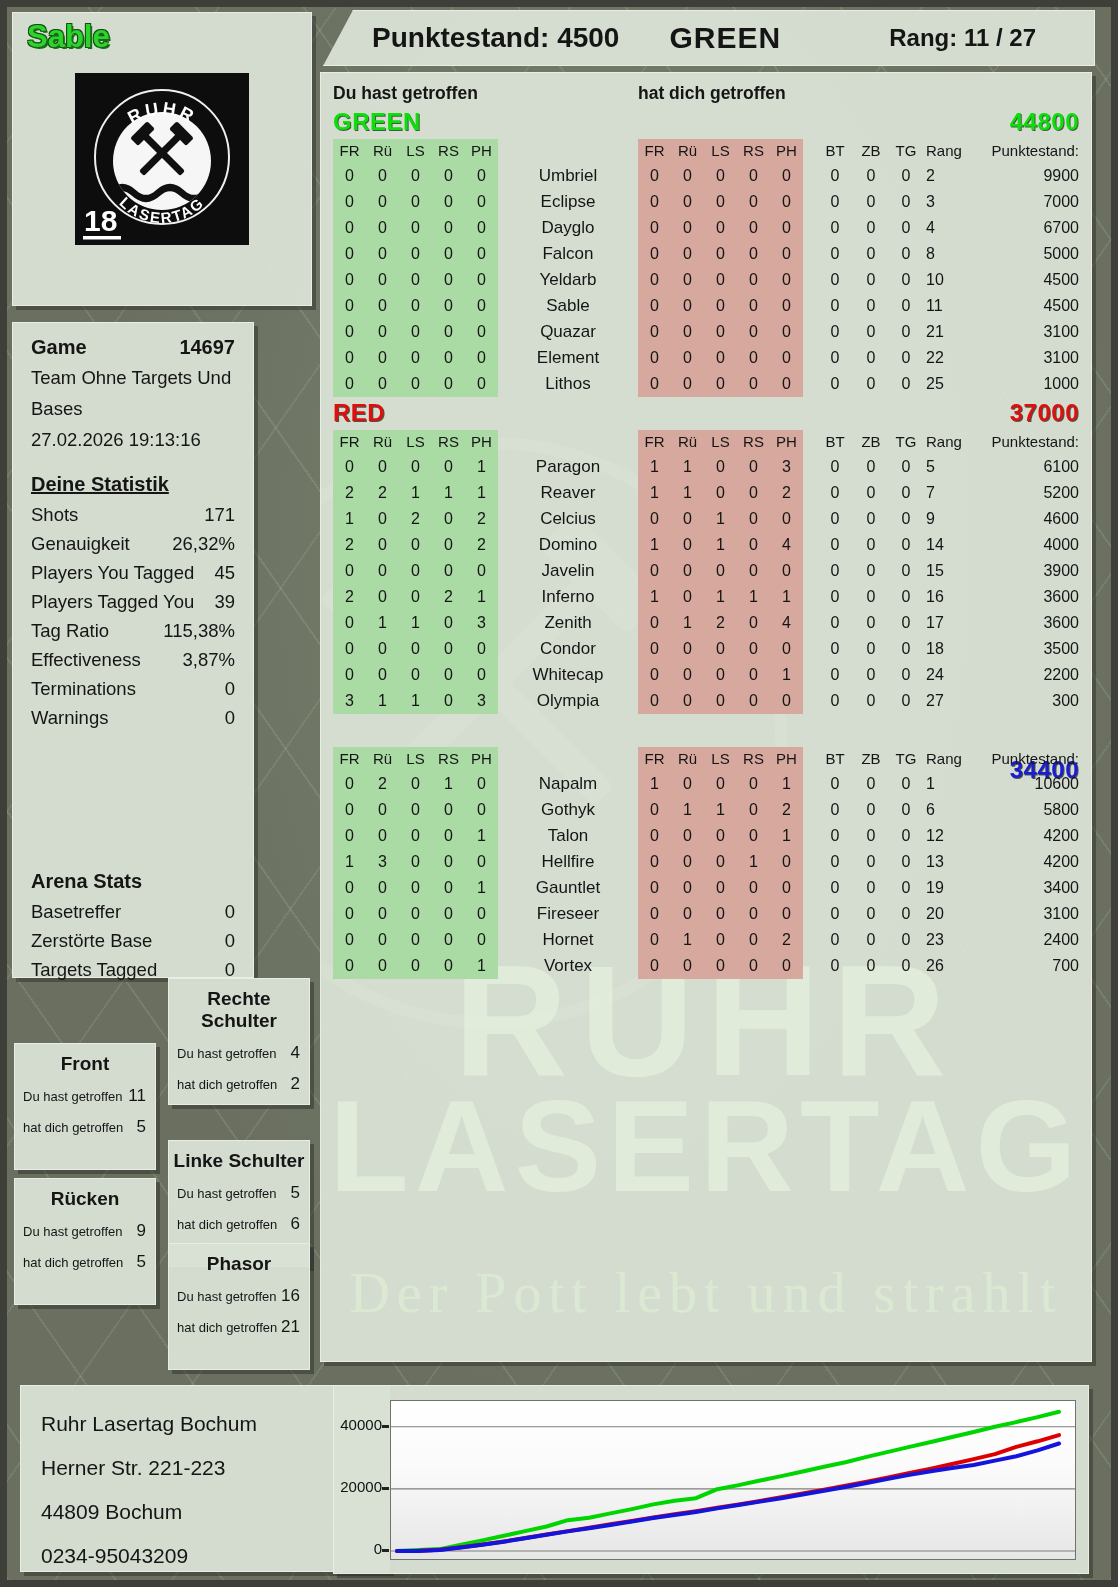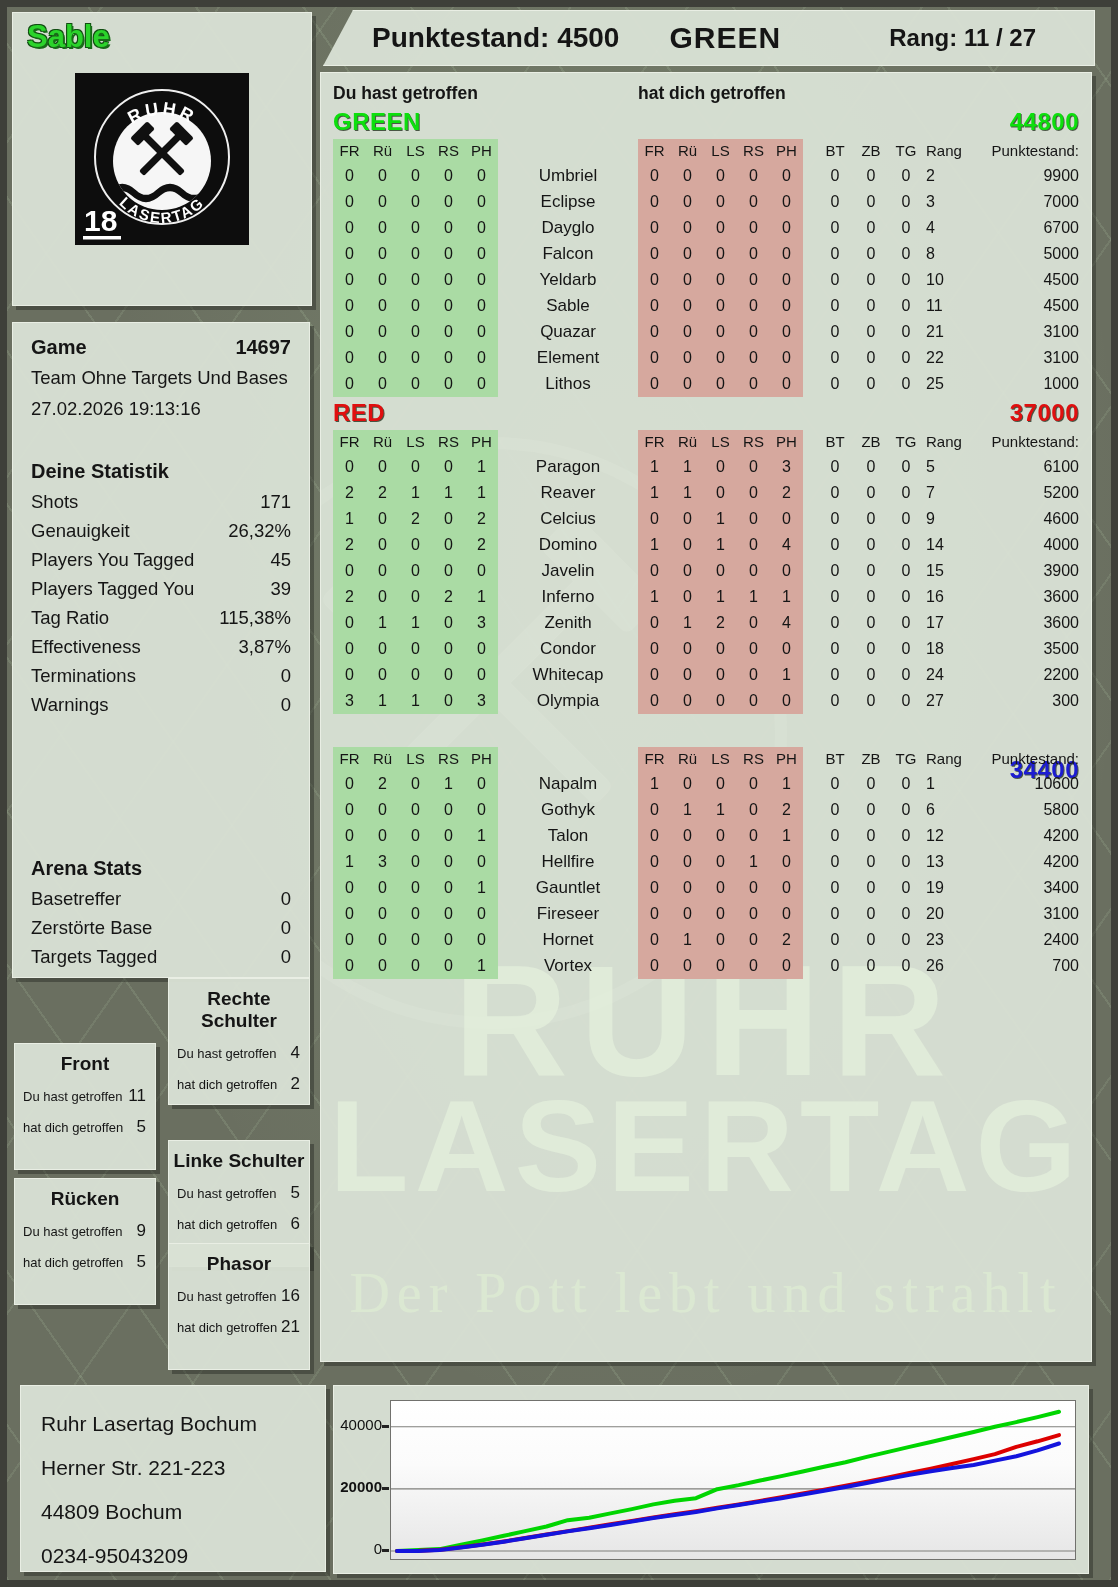--- a/index.html
+++ b/index.html
@@ -23,38 +23,38 @@
     box-shadow:4px 4px 0 rgba(34,36,30,0.42);
   }
   
   .player-panel{left:12px;top:12px;width:298px;height:292px;}
   .player-name{
     position:absolute;left:14px;top:6px;font-size:31px;font-weight:bold;
     color:#2bd32b;
     text-shadow:2px 2px 0 #186a18,-1px -1px 0 #114d11,1px -1px 0 #114d11,-1px 1px 0 #114d11;
   }
   .logo{position:absolute;left:62px;top:60px;}
-  .game-panel{left:12px;top:322px;width:298px;height:656px;padding-top:10px;box-sizing:border-box;}
+  .game-panel{left:12px;top:322px;width:242px;height:656px;padding-top:10px;box-sizing:border-box;}
   .prow{display:flex;justify-content:space-between;padding:0 18px;font-size:18.5px;line-height:29px;}
   .prow.bold span{font-weight:bold;font-size:20px;}
   .pline{padding:0 18px;font-size:18.5px;line-height:31px;}
   .phead{font-weight:bold;font-size:20px;padding:0 18px;line-height:31px;}
-  .mt22{margin-top:32px;} .mt134{margin-top:134px;}
+  .mt22{margin-top:14px;text-decoration:underline;} .mt134{margin-top:134px;}
   
   .bp{position:absolute;width:142px;height:127px;box-sizing:border-box;}
   .bp-title{text-align:center;font-weight:bold;font-size:19px;margin-top:9px;}
   .bp-row{display:flex;justify-content:space-between;align-items:baseline;padding:0 9px 0 8px;margin-top:11px;}
   .bp-row .l{font-size:13px;}
   .bp-row .v{font-size:17px;}
   .bp-front{left:14px;top:1043px;}
   .bp-ruecken{left:14px;top:1178px;}
   .bp-rechte{left:168px;top:978px;}
   .bp-linke{left:168px;top:1140px;}
   .bp-phasor{left:168px;top:1243px;}
-  .addr-panel{left:20px;top:1385px;width:306px;height:187px;padding-top:16px;box-sizing:border-box;}
+  .addr-panel{left:20px;top:1385px;width:370px;height:187px;padding-top:16px;box-sizing:border-box;}
   .addr-line{padding:0 20px;font-size:21px;line-height:44px;}
   
   .header{
     left:323px;top:10px;width:770px;height:54px;
     clip-path:polygon(30px 0,100% 0,100% 100%,0 100%);
     display:flex;align-items:center;box-shadow:none;
   }
   .h-punkte{margin-left:48px;font-size:28px;font-weight:bold;white-space:nowrap;}
   .h-team{margin-left:50px;font-size:30px;font-weight:bold;letter-spacing:1px;}
   .h-rang{margin-left:auto;margin-right:58px;font-size:24px;font-weight:bold;white-space:nowrap;}
@@ -816,21 +816,21 @@
         <div class="c rang">26</div>
         <div class="c pk">700</div>
       </div>
     </div>
 </div>
 
 <div class="panel chart-panel">
   <div id="ylabels">
       <div class="ytick-label" style="top: 154px;">0</div>
       <div class="ytick-mark" style="left: 48px; top: 163px;"></div>
-      <div class="ytick-label" style="top: 91.8723px; font-weight: bold;">20000</div>
+      <div class="ytick-label" style="top: 91.8723px;">20000</div>
       <div class="ytick-mark" style="left: 48px; top: 100.872px;"></div>
       <div class="ytick-label" style="top: 29.7447px;">40000</div>
       <div class="ytick-mark" style="left: 48px; top: 38.7447px;"></div>
     </div>
   <div class="plot">
     <svg id="chart-svg" width="684" height="158" viewBox="0 0 684 158">
         <line x1="0" x2="684" y1="150" y2="150" stroke="#7f7f7b" stroke-width="1.2"></line>
         <line x1="0" x2="684" y1="87.87234042553192" y2="87.87234042553192" stroke="#7f7f7b" stroke-width="1.2"></line>
         <line x1="0" x2="684" y1="25.74468085106383" y2="25.74468085106383" stroke="#7f7f7b" stroke-width="1.2"></line>
         <polyline points="6.0,150.0 27.4,149.1 48.7,148.1 70.1,143.8 91.4,139.4 112.8,134.8 134.1,130.1 155.5,125.5 176.8,119.2 198.2,116.8 219.5,112.4 240.9,108.1 262.3,103.4 283.6,99.7 305.0,97.2 326.3,88.2 347.7,84.1 369.0,79.5 390.4,75.1 411.7,70.5 433.1,65.8 454.5,61.2 475.8,55.9 497.2,50.9 518.5,45.9 539.9,41.0 561.2,36.0 582.6,31.0 603.9,25.7 625.3,21.1 646.6,16.1 668.0,10.8" fill="none" stroke="#00d500" stroke-width="4" stroke-linejoin="round" stroke-linecap="round"></polyline>

